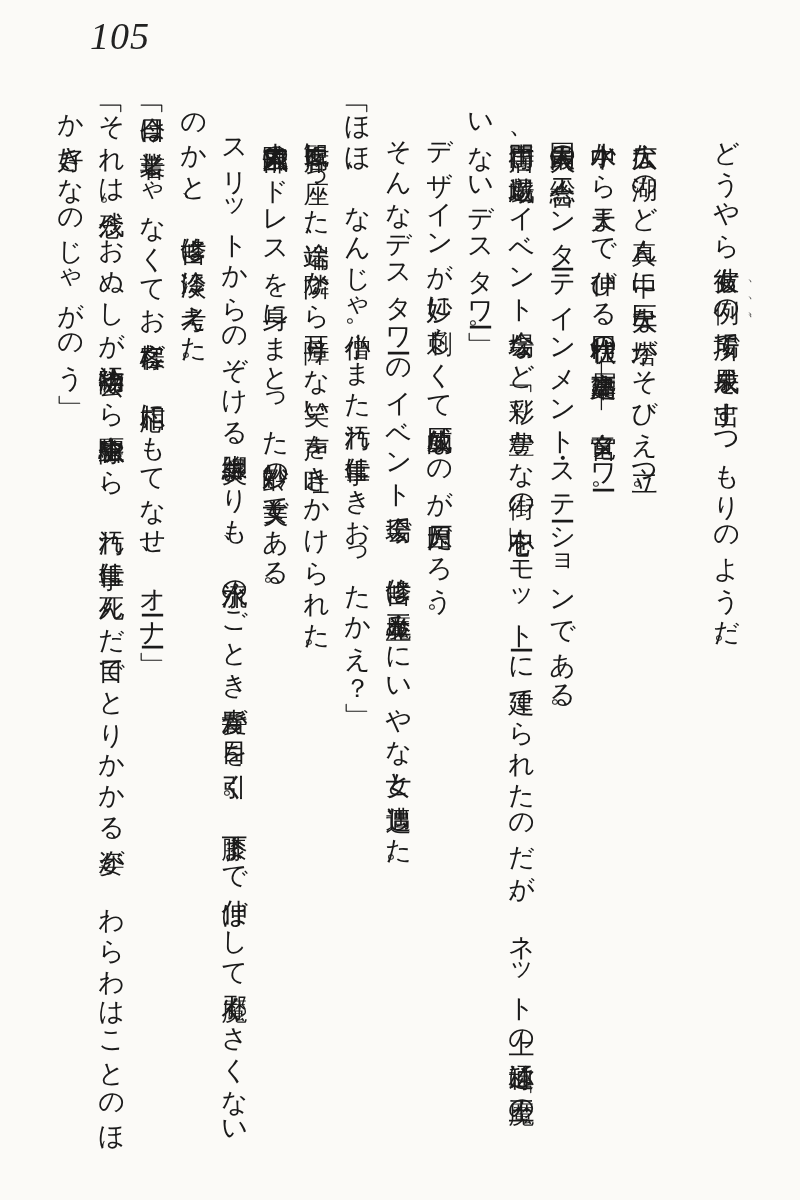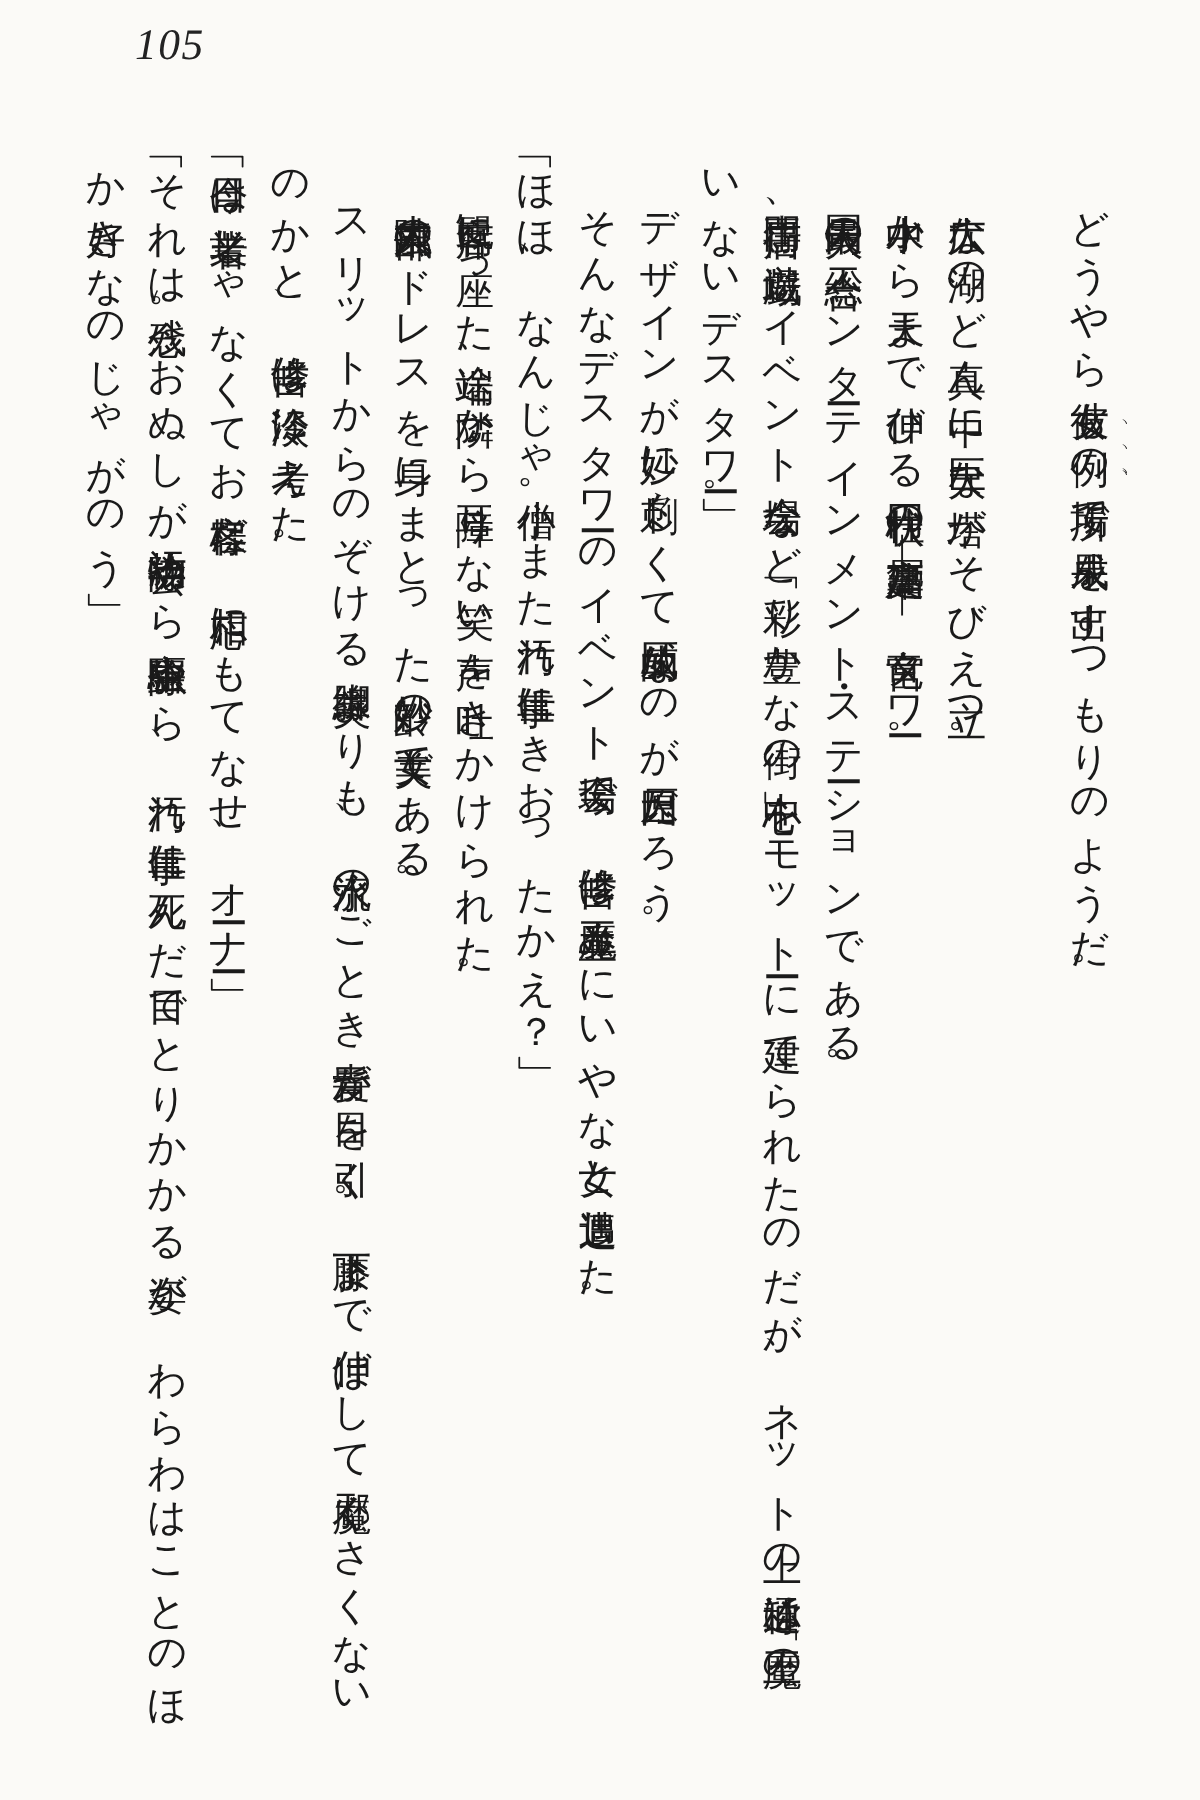--- a/index.html
+++ b/index.html
@@ -16,21 +16,21 @@
   .book-page {
     position: absolute;
     inset: 0;
   }
   .page-number {
     position: absolute;
     top: 14px;
     left: 90px;
     font-family: "Liberation Serif", "DejaVu Serif", serif;
     font-style: italic;
-    font-size: 29px;
+    font-size: 38px;
     letter-spacing: 1px;
     color: #222;
   }
   .text-block {
     position: absolute;
     top: 96px;
     right: 42px;
     width: 704px;
     height: 1048px;
     writing-mode: vertical-rl;

